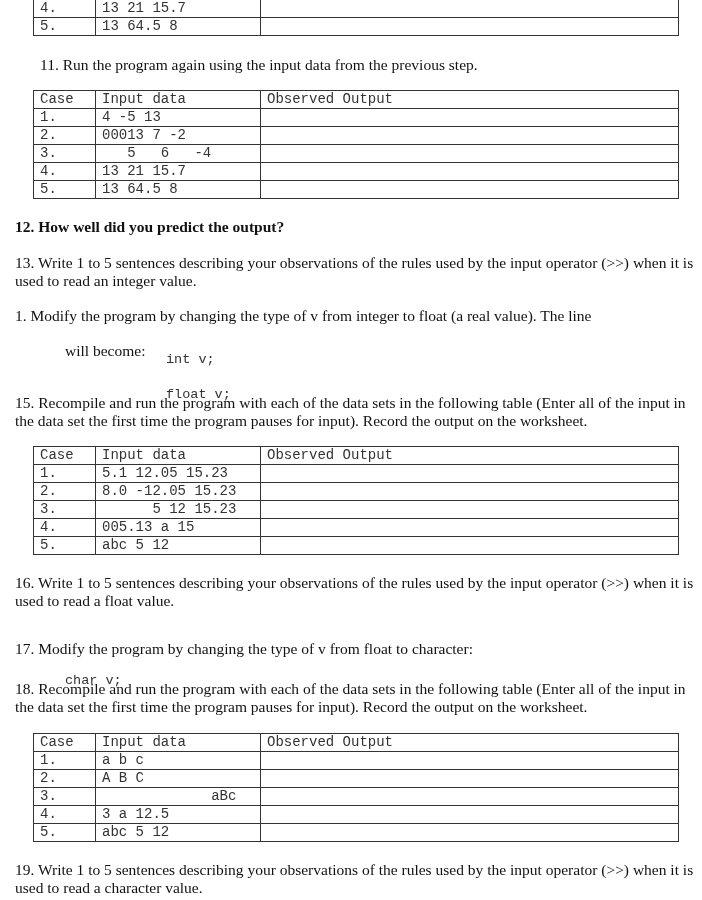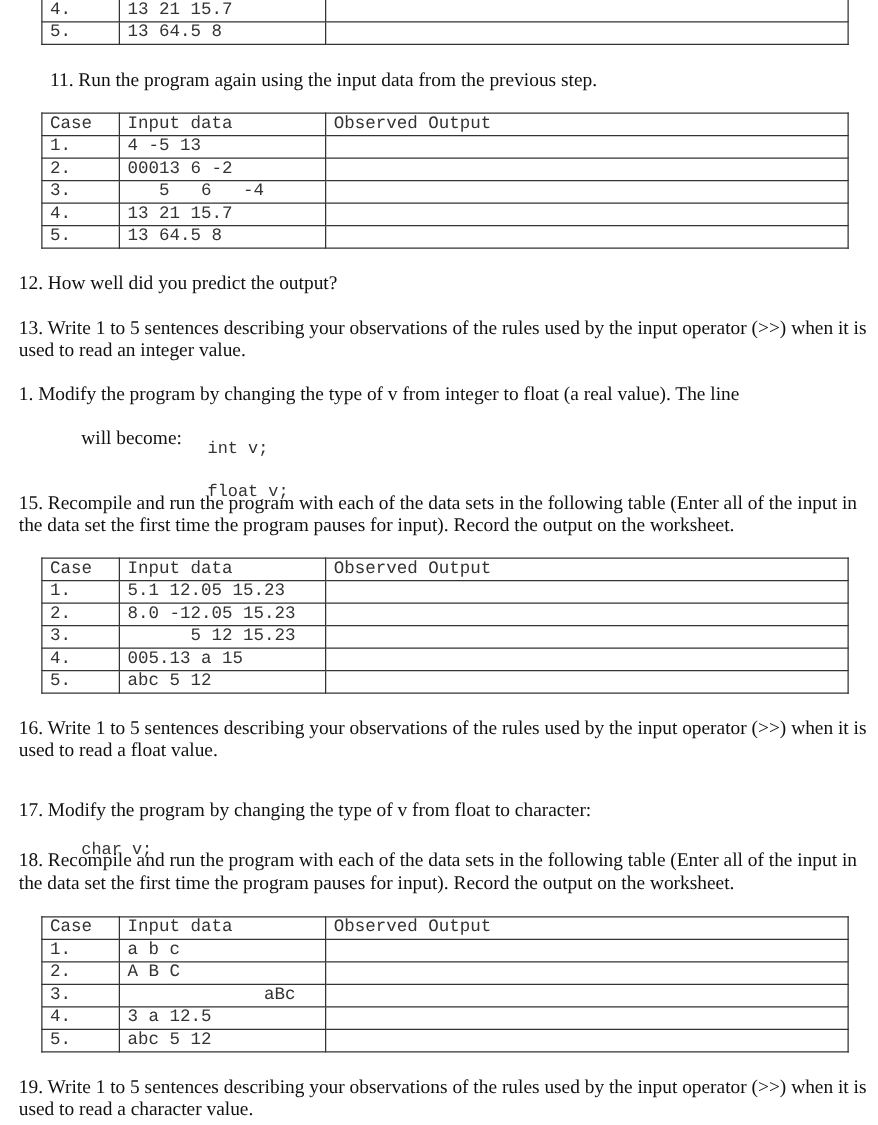--- a/index.html
+++ b/index.html
@@ -51,42 +51,42 @@
     <td>Input data</td>
     <td>Observed Output</td>
   </tr>
   <tr>
     <td>1.</td>
     <td>4 -5 13</td>
     <td></td>
   </tr>
   <tr>
     <td>2.</td>
-    <td>00013 6 -2</td>
+    <td>00013 7 -2</td>
     <td></td>
   </tr>
   <tr>
     <td>3.</td>
     <td>   5   6   -4</td>
     <td></td>
   </tr>
   <tr>
     <td>4.</td>
     <td>13 21 15.7</td>
     <td></td>
   </tr>
   <tr>
     <td>5.</td>
     <td>13 64.5 8</td>
     <td></td>
   </tr>
 </tbody>
   </table>
 
-<div class="para serif" style="top:218px;">12. How well did you predict the output?</div>
+<div class="para serif" style="top:218px;font-weight:bold;">12. How well did you predict the output?</div>
 
 <div class="para serif" style="top:254px;">13. Write 1 to 5 sentences describing your observations of the rules used by the input operator (&gt;&gt;) when it is used to read an integer value.</div>
 
 <div class="para serif" style="top:307px;">1. Modify the program by changing the type of v from integer to float (a real value). The line</div>
 <div class="abs mono" style="left:166px; top:324px;">int v;</div>
 <div class="abs serif" style="left:65px; top:342px;">will become:</div>
 <div class="abs mono" style="left:166px; top:359px;">float v;</div>
 
 <div class="para serif" style="top:394px;font-family:Liberation Serif, serif;">15. Recompile and run the program with each of the data sets in the following table (Enter all of the input in the data set the first time the program pauses for input). Record the output on the worksheet.</div>
 

